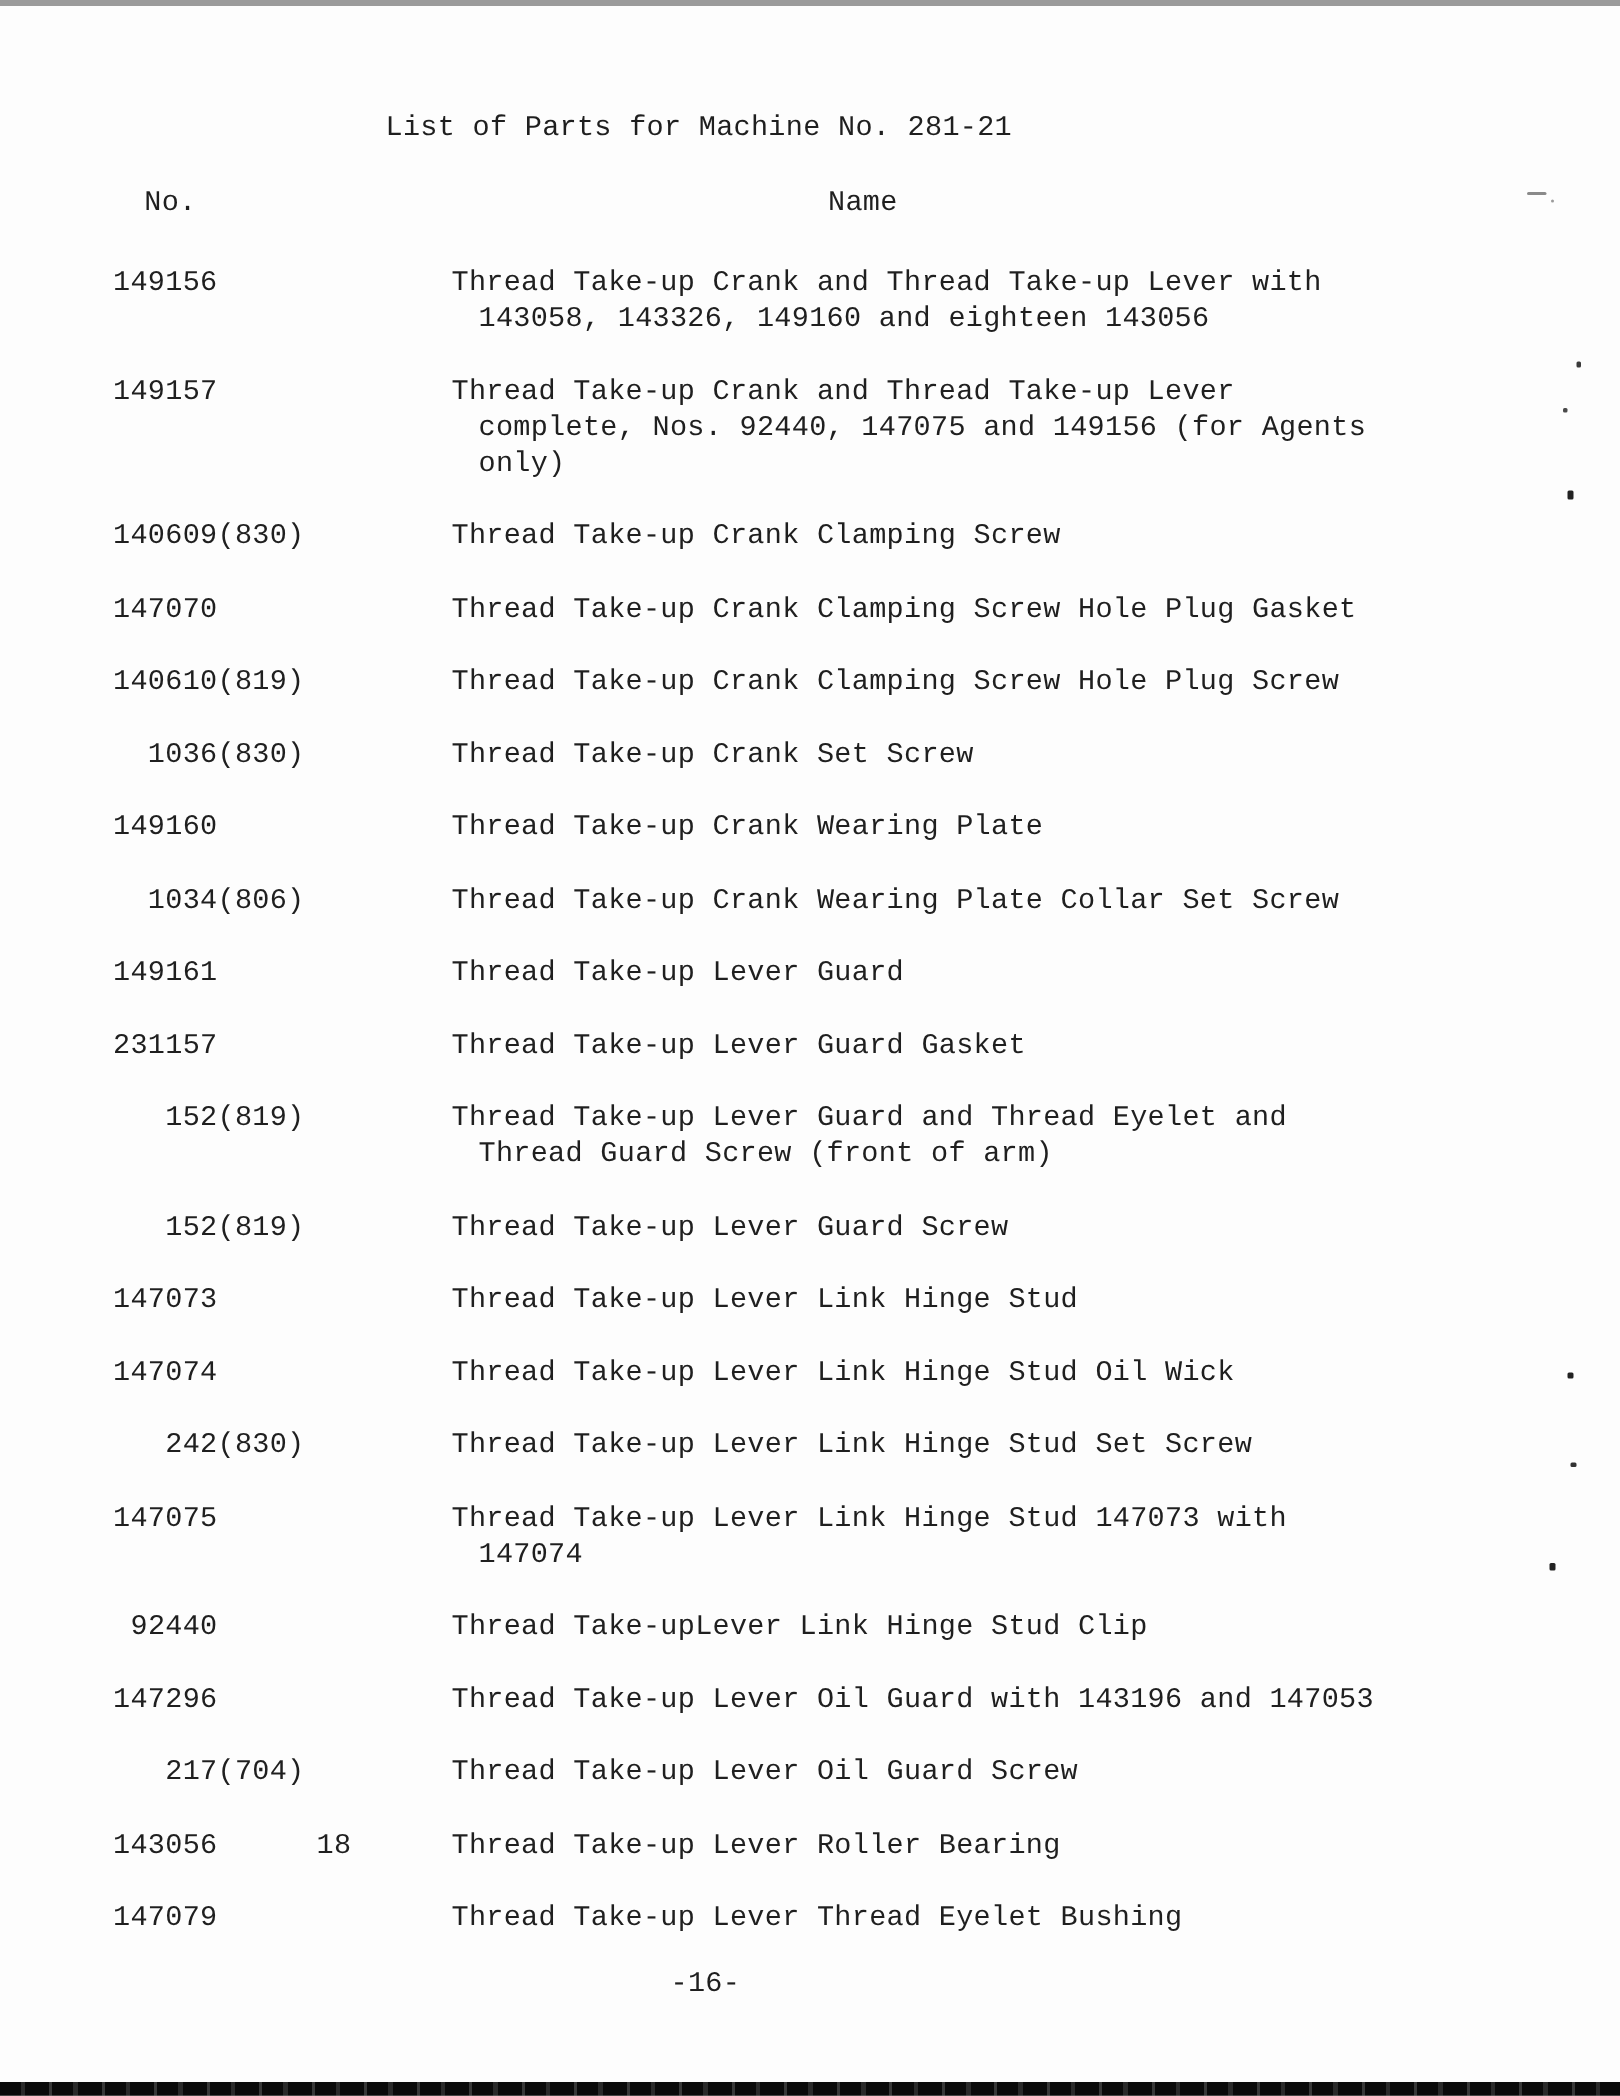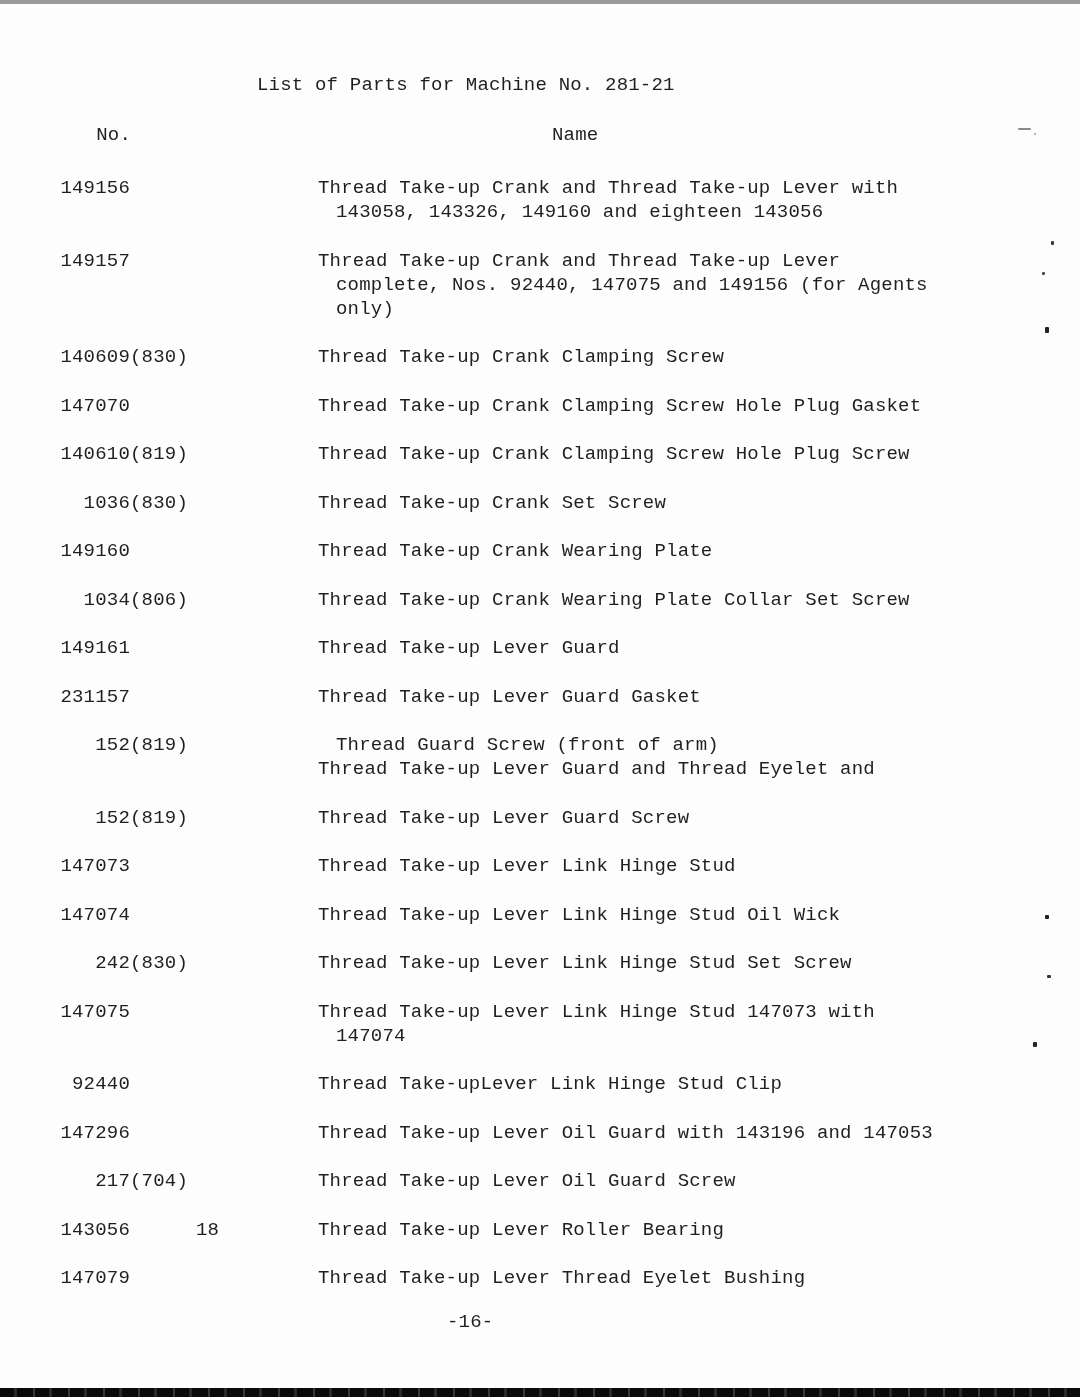--- a/index.html
+++ b/index.html
@@ -19,28 +19,28 @@
   .doc-title{
     position:absolute;top:73px;left:257px;line-height:24px;white-space:nowrap;
   }
   .col-header-no{
     position:absolute;top:123px;left:60px;width:71px;text-align:right;line-height:24px;
   }
   .col-header-name{
     position:absolute;top:123px;left:552px;line-height:24px;
   }
   .parts-list{
-    position:absolute;top:176px;left:0;width:962px;
+    position:absolute;top:176px;left:15px;width:962px;
   }
   .row{position:relative;margin-bottom:24.5px;min-height:24px;}
   .no-cell{position:absolute;left:60px;top:0;white-space:nowrap;line-height:24px;}
   .no-main{display:inline-block;width:70px;text-align:right;}
   .qty-cell{position:absolute;left:196px;top:0;width:40px;text-align:left;line-height:24px;}
   .desc{margin-left:286px;margin-right:40px;}
-  .desc-line{line-height:24px;white-space:nowrap;margin-left:32px;}
+  .desc-line{line-height:24px;white-space:nowrap;}
   .desc-line.cont{padding-left:18px;}
   .page-number{
     position:absolute;top:1310px;left:447px;line-height:24px;
   }
   .speck{position:absolute;border-radius:1px;}
 </style>
 </head>
 <body>
 
 <div class="scan-bar-top"></div>
@@ -110,22 +110,22 @@
     </div>
     <div class="row">
       <span class="no-cell"><span class="no-main">231157</span></span>
       <div class="desc">
         <div class="desc-line">Thread Take-up Lever Guard Gasket</div>
       </div>
     </div>
     <div class="row">
       <span class="no-cell"><span class="no-main">152</span><span>(819)</span></span>
       <div class="desc">
+        <div class="desc-line">Thread Take-up Lever Guard and Thread Eyelet and</div>
         <div class="desc-line cont">Thread Guard Screw (front of arm)</div>
-        <div class="desc-line">Thread Take-up Lever Guard and Thread Eyelet and</div>
       </div>
     </div>
     <div class="row">
       <span class="no-cell"><span class="no-main">152</span><span>(819)</span></span>
       <div class="desc">
         <div class="desc-line">Thread Take-up Lever Guard Screw</div>
       </div>
     </div>
     <div class="row">
       <span class="no-cell"><span class="no-main">147073</span></span>

